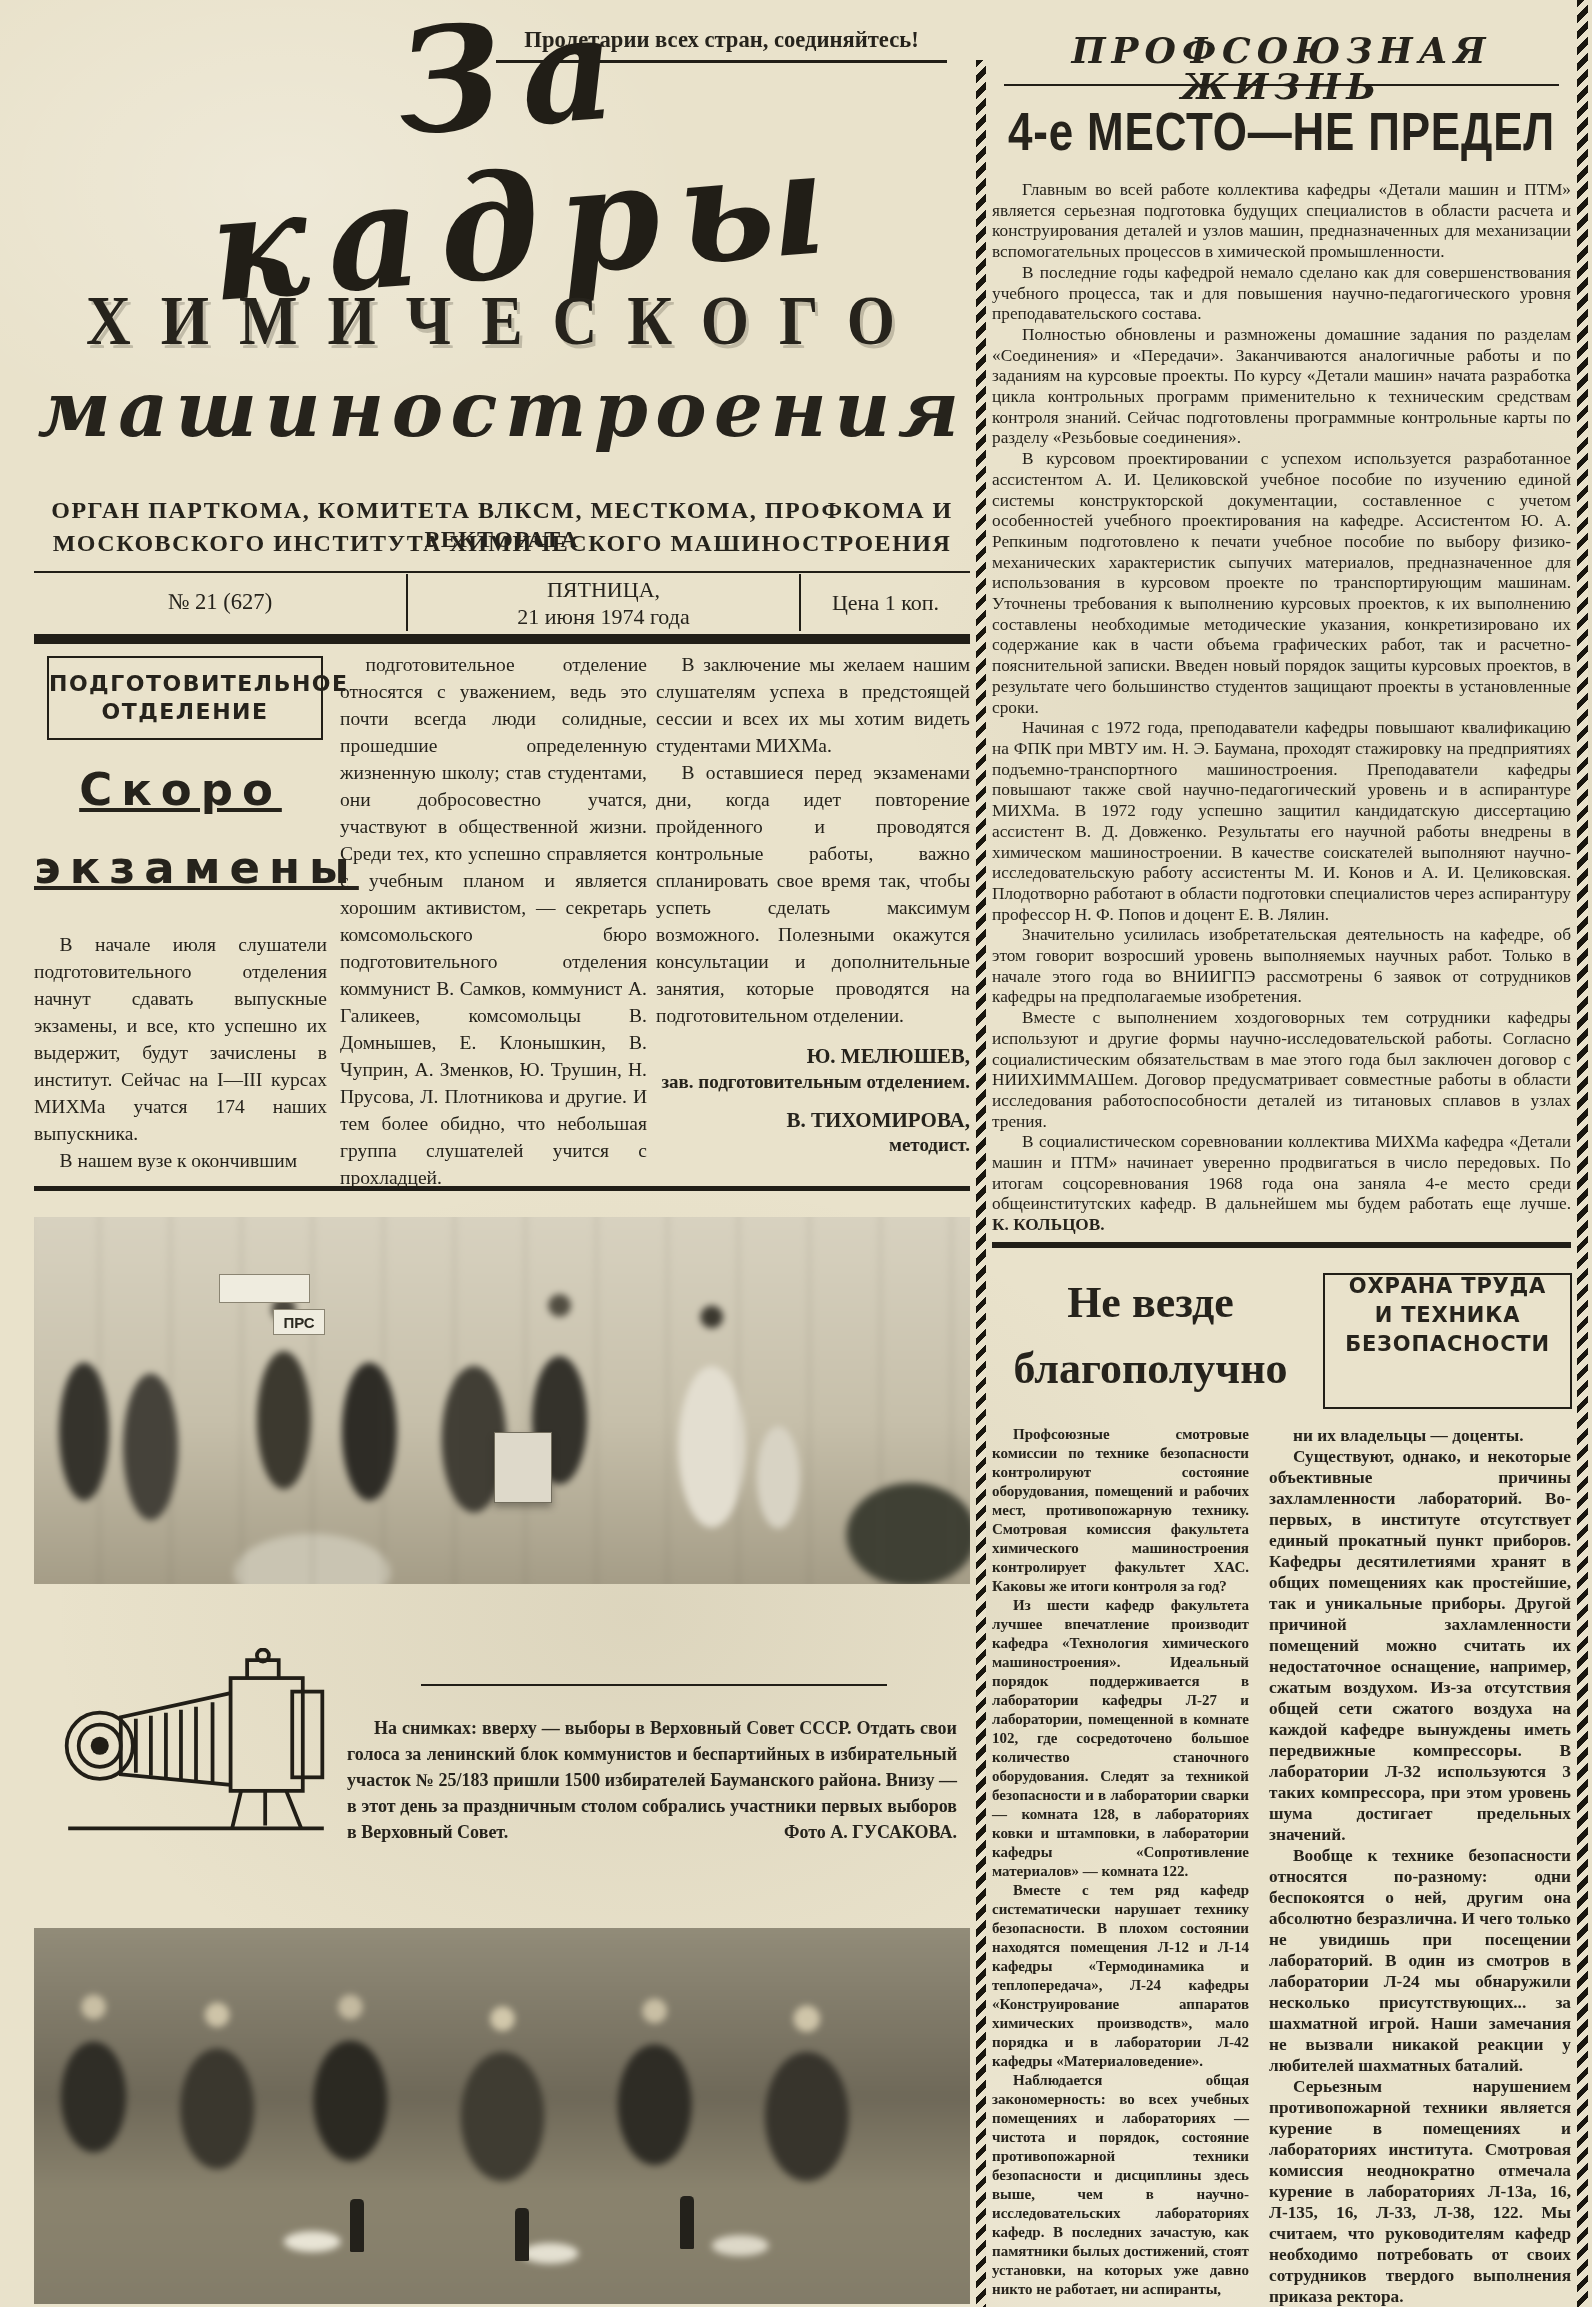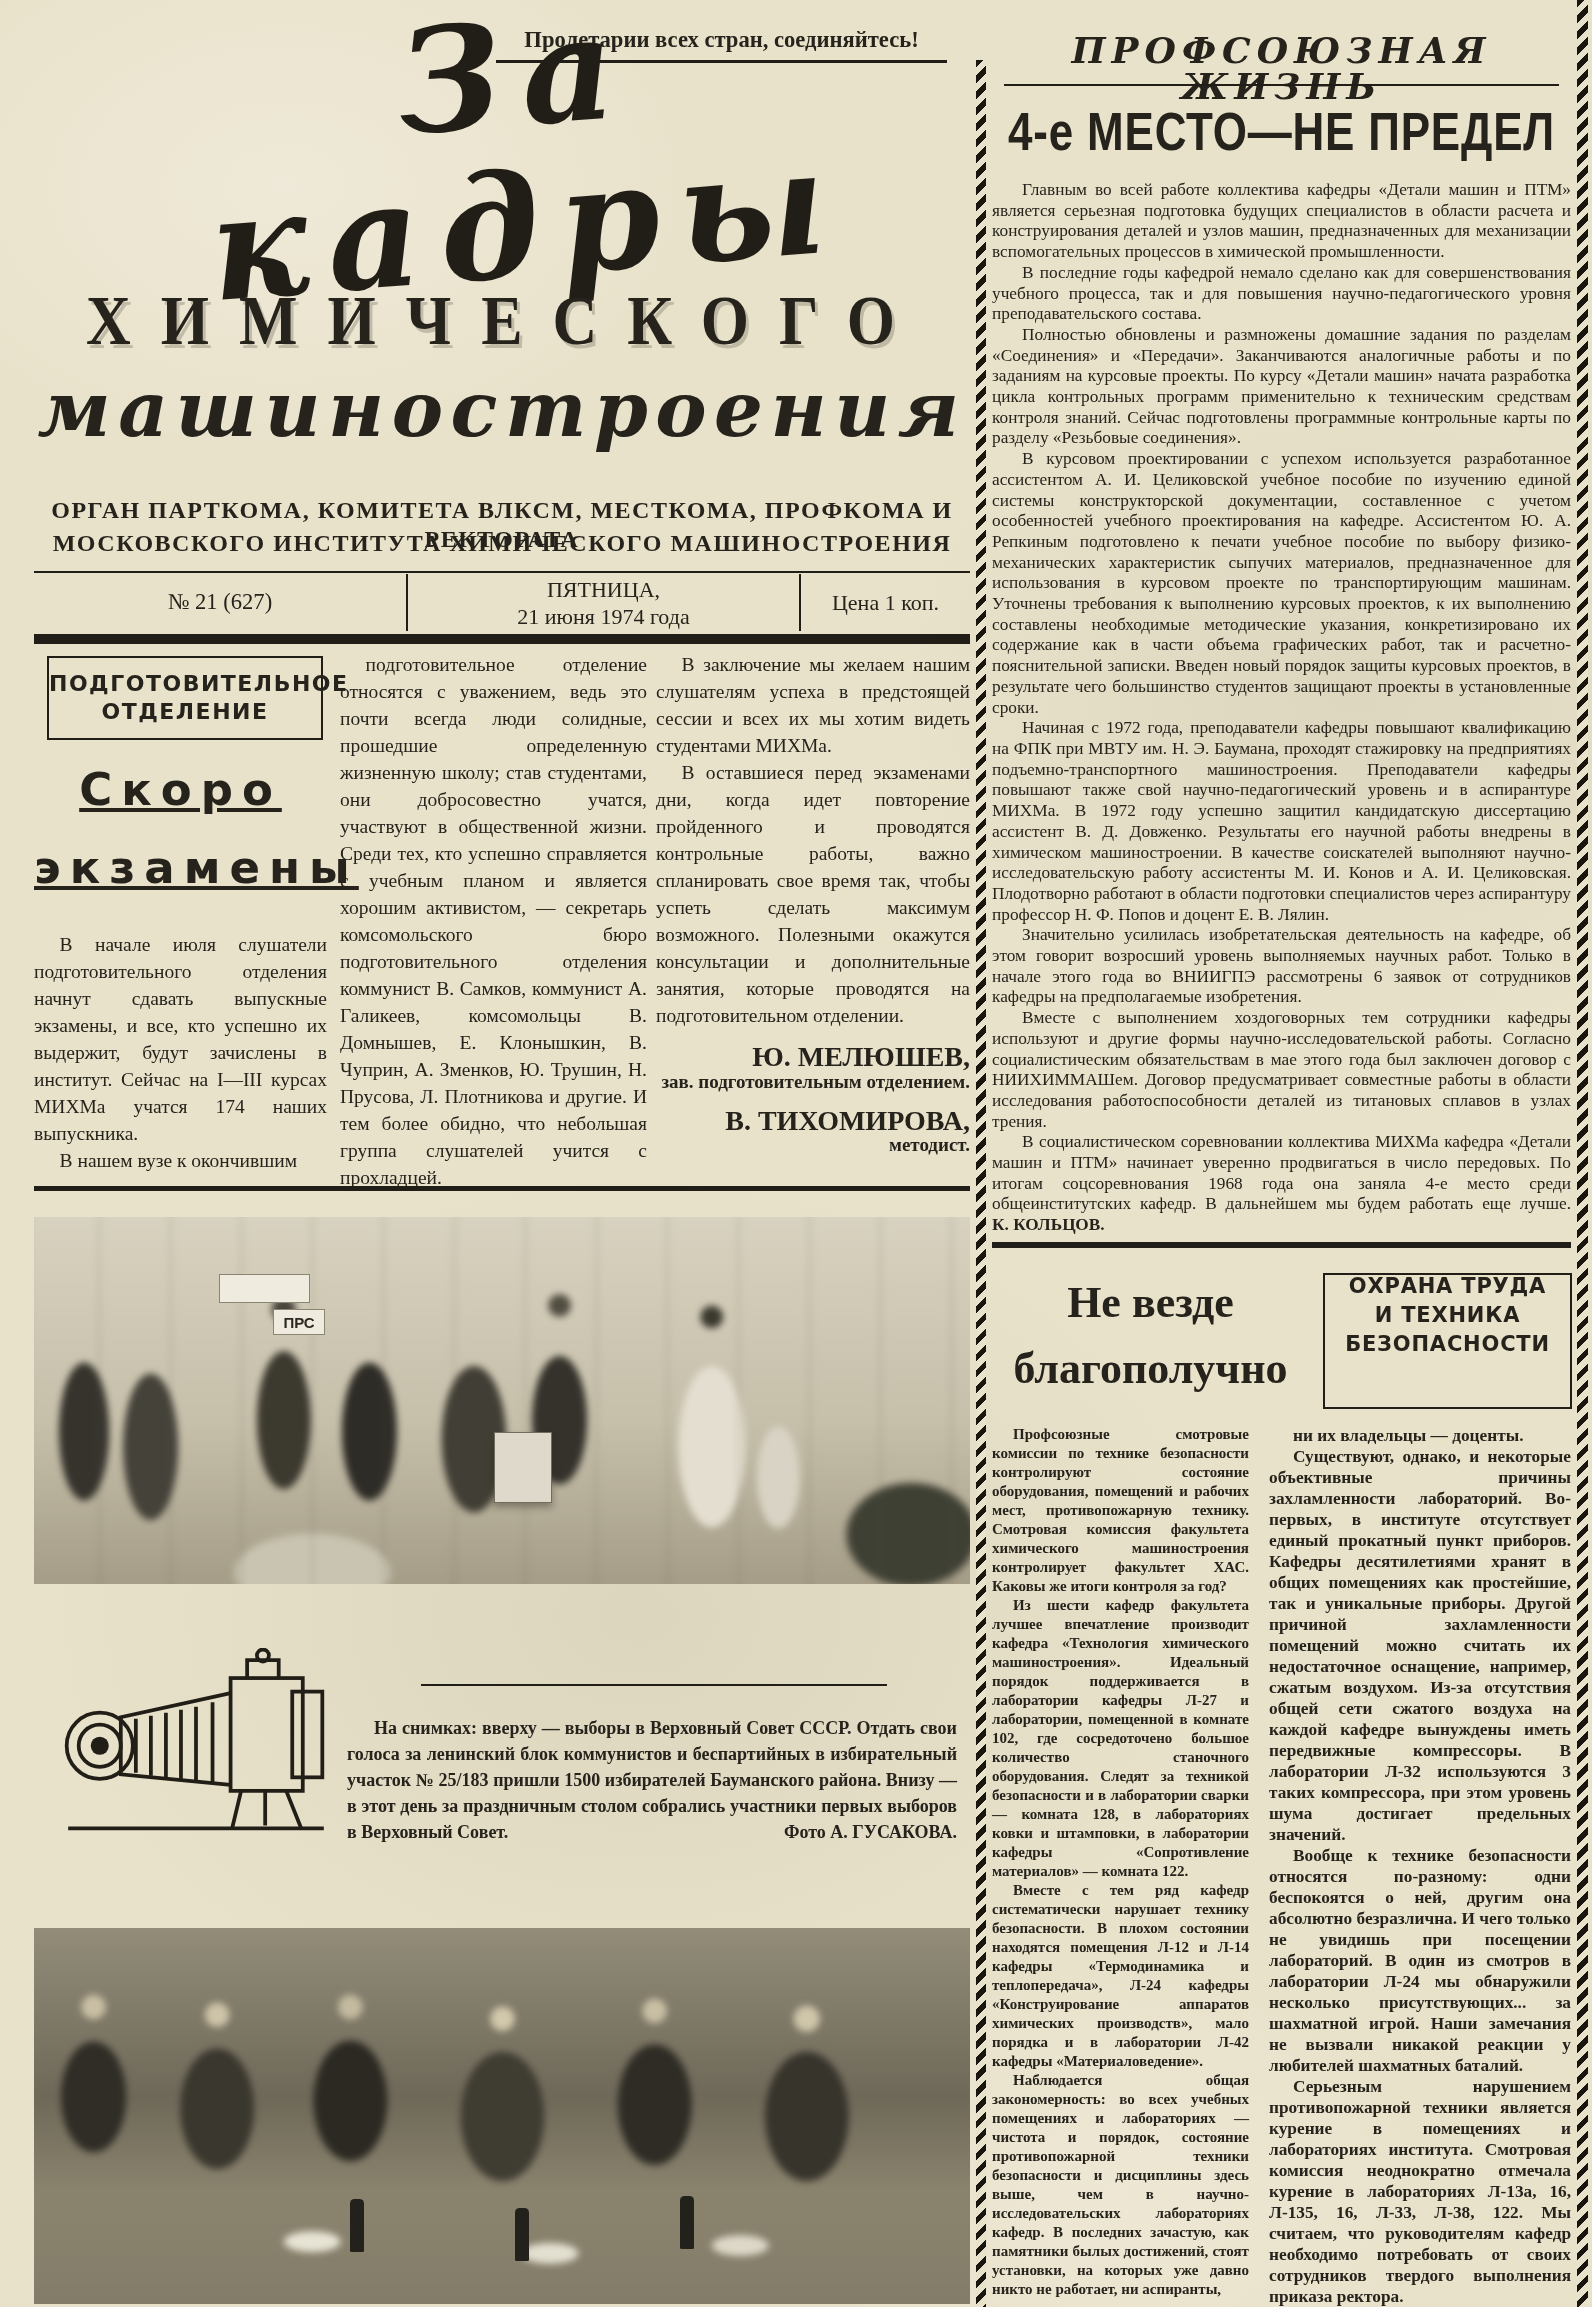--- a/index.html
+++ b/index.html
@@ -50,21 +50,21 @@
           font:bold 22px/1.1 "DejaVu Sans",sans-serif;text-align:center;letter-spacing:1.5px;}
   .prep-headline{left:34px;top:767px;width:293px;text-align:center;
           font:bold 45px/1 "DejaVu Sans",sans-serif;letter-spacing:9px;}
   .prep-headline div{margin-bottom:33px;text-decoration:underline;}
   .prep-col{font:19.5px/27px "Liberation Serif",serif;}
   .prep-col .p{text-indent:25.6px;}
   #prep-col1{left:34px;top:931px;width:293px;}
   #prep-col2{left:340px;top:651px;width:307px;}
   #prep-col3{left:656px;top:651px;width:314px;}
   .sig{ text-align:right;font-weight:bold;margin-top:15px;}
-  .sig .sig-name{font-size:28px;line-height:25.6px;font-family:Liberation Serif, serif;}
+  .sig .sig-name{font-size:21px;line-height:25.6px;font-family:Liberation Serif, serif;}
   .sig .sig-role{font-size:19px;line-height:23px;}
   .rule-mid-left{left:34px;top:1186px;width:936px;height:4.5px;}
 
   
   .photo{overflow:hidden;background:#b9b2a0;margin-top:13px;}
   #photo1{left:34px;top:1204px;width:936px;height:367px;}
   #photo1 .figs{position:absolute;inset:-7.5px;filter:blur(3.8px);
     background:
       repeating-linear-gradient(90deg, rgba(90,85,70,.15) 0 3px, transparent 3px 71px),
       radial-gradient(41px 113px at 6% 58%,  #35332c 60%, transparent 62%),

